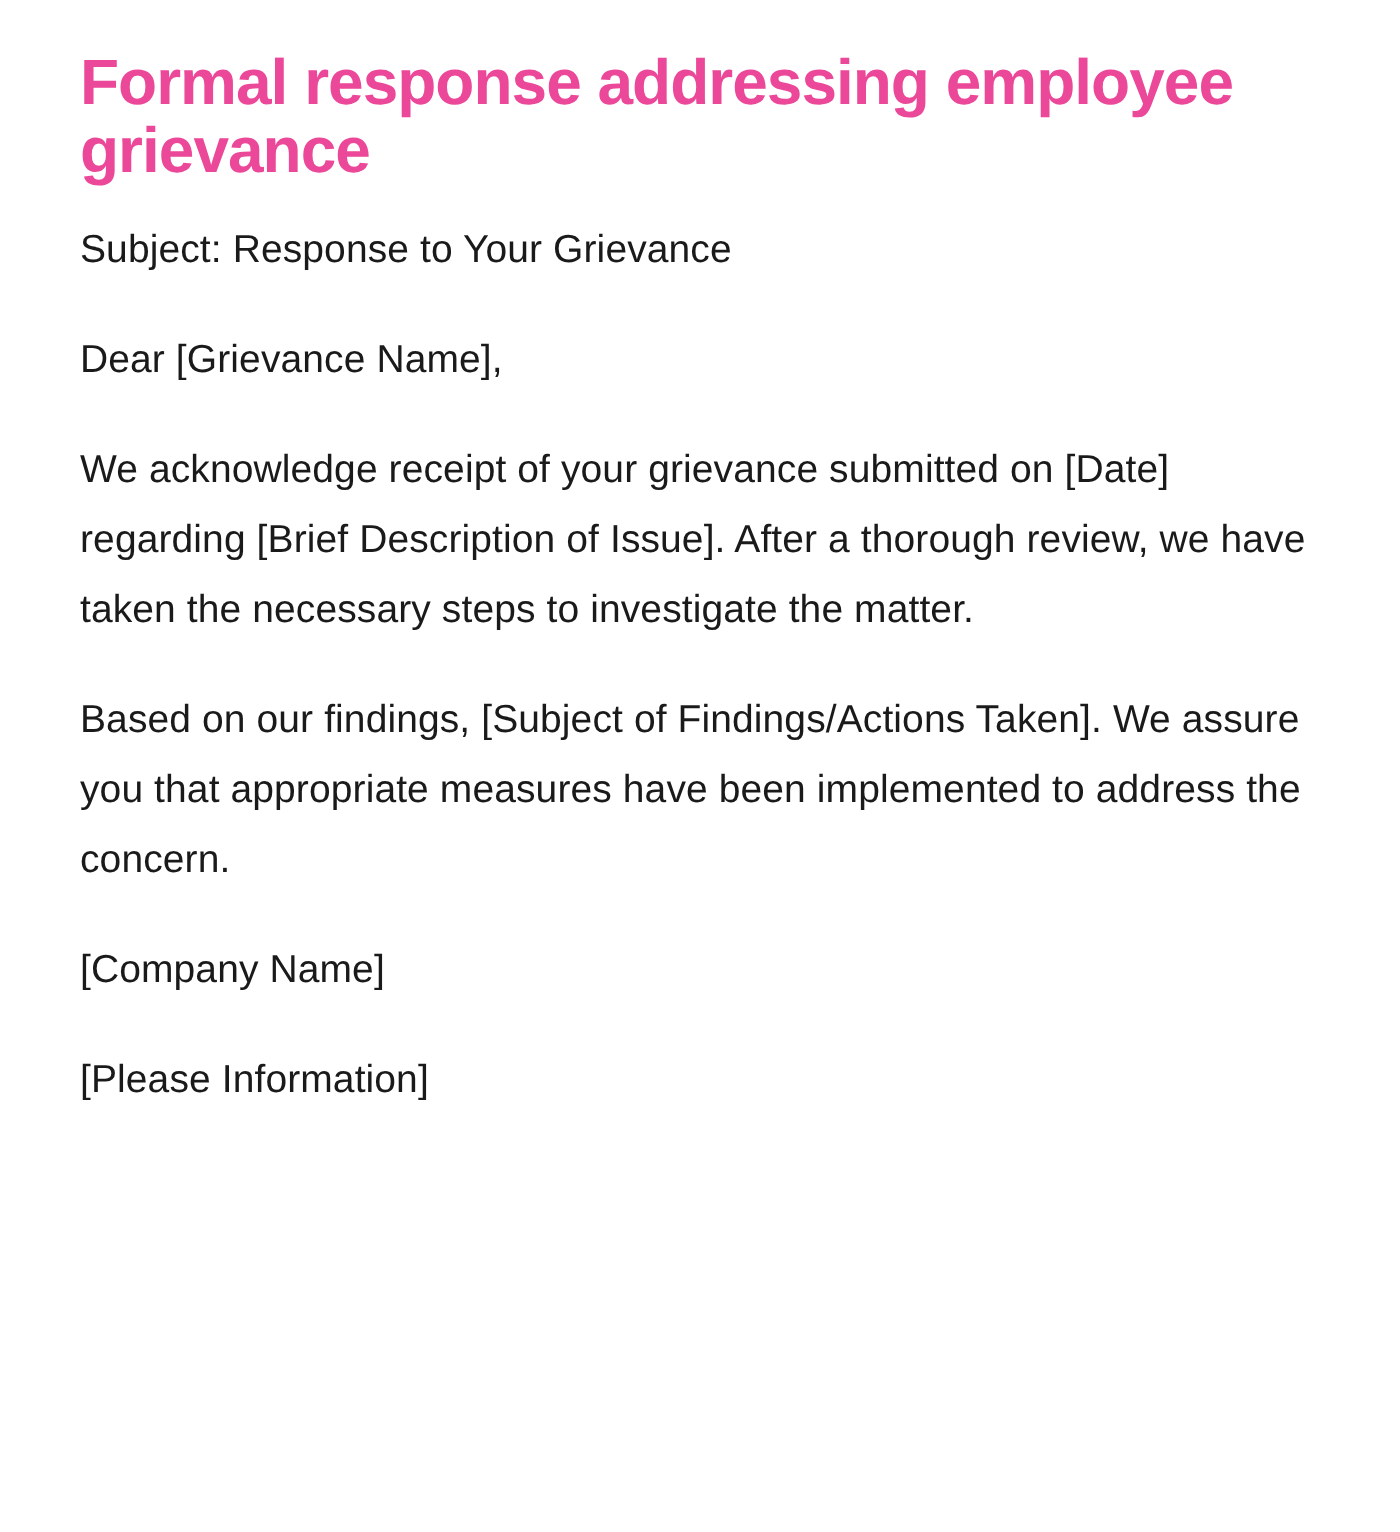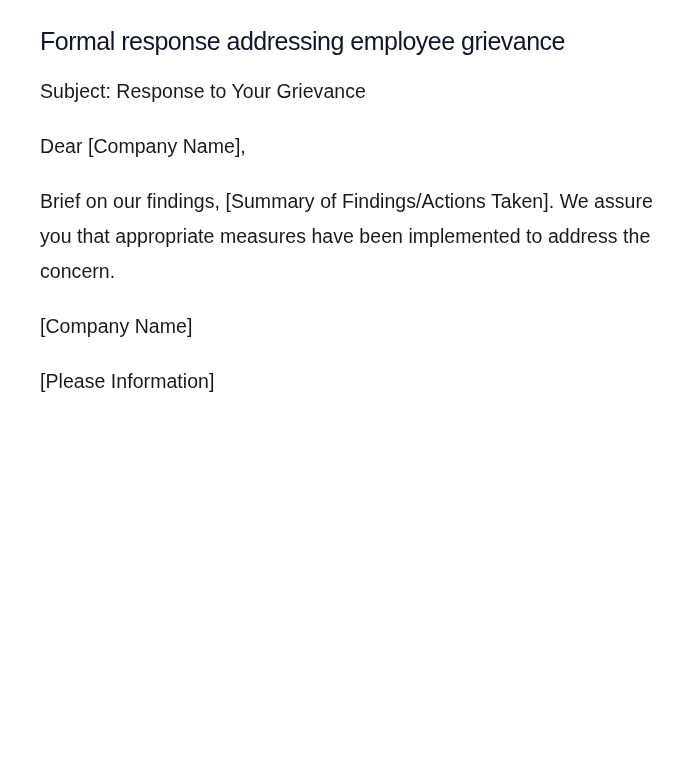--- a/index.html
+++ b/index.html
@@ -15,38 +15,39 @@
       color: #111111;
     }
     .doc {
       position: relative;
       padding: 24px 40px 0 40px;
       box-sizing: border-box;
       width: 700px;
     }
     .title {
       font-family: "Liberation Sans", sans-serif;
-      font-weight: normal;
-      font-size: 25px;
+      font-weight: bold;
+      font-size: 32px;
       letter-spacing: -0.5px;
       line-height: 34px;
       margin: 0 0 12px 0;
-      color: #0f172a;
+      color: #ec4899;
     }
     .para {
       font-size: 19.5px;
       line-height: 35px;
       margin: 16px 0 20px 0;
       color: #1a1a1a;
       letter-spacing: 0.05px;
     }
   </style>
 </head>
 <body>
 
 <div class="doc">
   <h1 class="title">Formal response addressing employee grievance</h1>
   <p class="para">Subject: Response to Your Grievance</p>
-  <p class="para">Dear [Company Name],</p>
-  <p class="para">Brief on our findings, [Summary of Findings/Actions Taken]. We assure you that appropriate measures have been implemented to address the concern.</p>
+  <p class="para">Dear [Grievance Name],</p>
+  <p class="para">We acknowledge receipt of your grievance submitted on [Date] regarding [Brief Description of Issue]. After a thorough review, we have taken the necessary steps to investigate the matter.</p>
+  <p class="para">Based on our findings, [Subject of Findings/Actions Taken]. We assure you that appropriate measures have been implemented to address the concern.</p>
   <p class="para">[Company Name]</p>
   <p class="para">[Please Information]</p>
 </div>
 
 </body></html>

